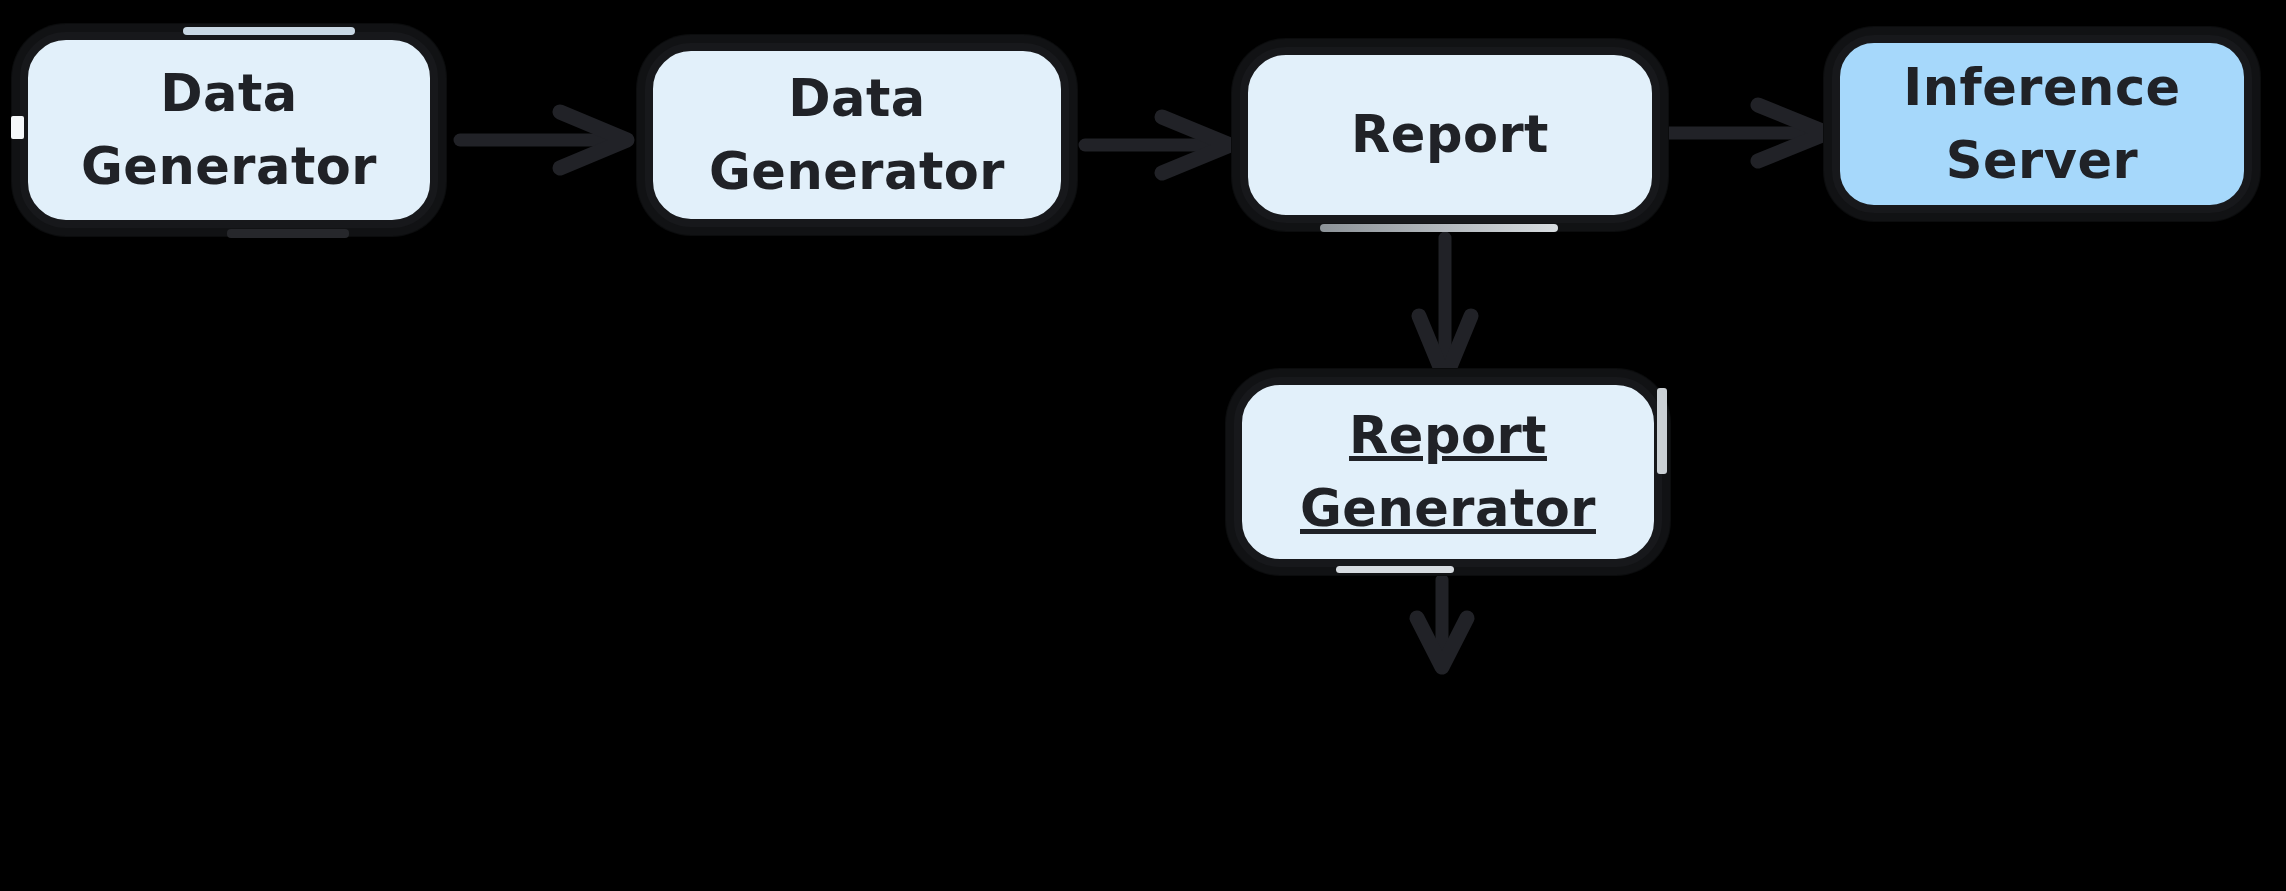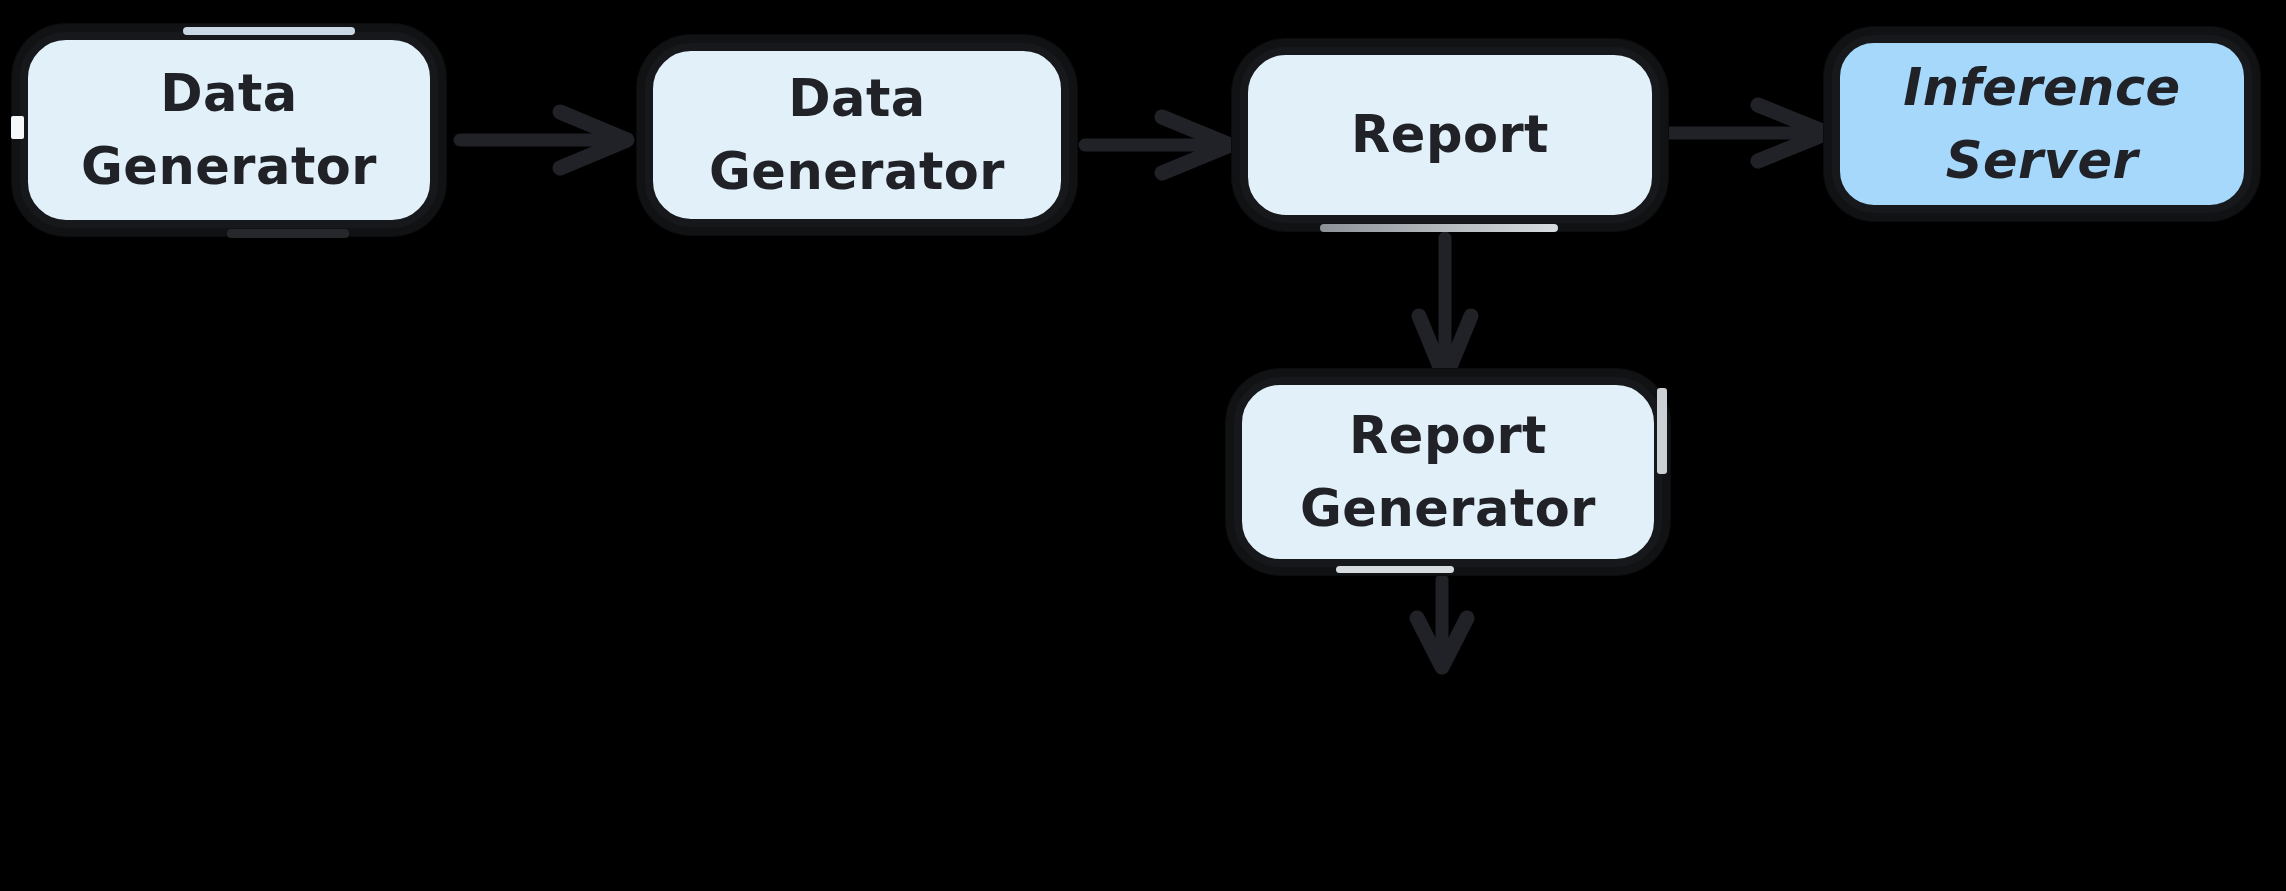--- a/index.html
+++ b/index.html
@@ -23,27 +23,27 @@
     position:absolute; z-index:2;
     border:8px solid var(--stroke);
     border-radius:46px;
     display:flex; align-items:center; justify-content:center;
     text-align:center;
     color:var(--text);
     font-size:51px; font-weight:700; line-height:1.44; letter-spacing:.5px;
     box-shadow:0 0 0 8px #111214, 0 0 0 9px #0b0c0d;
   }
   .node.light{background:var(--fill-light);}
-  .node.blue{background:var(--fill-blue);font-style:italic;}
+  .node.blue{background:var(--fill-blue);}
   .node .label{display:block; padding:0 34px;}
   #n-data-generator   {left:20px;   top:32px;  width:418px; height:196px;justify-content:center;}
   #n-load-generator   {left:645px;  top:43px;  width:424px; height:184px;}
   #n-client           {left:1240px; top:47px;  width:420px; height:176px;}
   #n-inference-server {left:1832px; top:35px;  width:420px; height:178px; border-radius:42px;}
-  #n-report-generator {left:1234px; top:377px; width:428px; height:190px;}
+  #n-report-generator {left:1234px; top:377px; width:428px; height:190px;text-decoration:underline;}
   #n-external-storage {left:1236px; top:675px; width:424px; height:185px;}
   .streak{position:absolute; z-index:3; border-radius:4px;}
   #hl-dg-top    {left:183px;  top:27px;  width:172px; height:8px;  background:#d9e9f6; opacity:.92;}
   #hl-dg-left   {left:11px;   top:116px; width:13px;  height:23px; background:#f5f8fa; border-radius:2px;}
   #hl-dg-bottom {left:227px;  top:229px; width:122px; height:9px;  background:#26272b;}
   #hl-client-bottom {left:1320px; top:224px; width:238px; height:8px;
      background:linear-gradient(to right,#9aa1a7,#eef3f7); opacity:.9;}
   #hl-rg-bottom {left:1336px; top:566px; width:118px; height:7px; background:var(--highlight); opacity:.92;}
   #hl-rg-right  {left:1657px; top:388px; width:10px;  height:86px; background:#dfe5ea; opacity:.9; border-radius:3px;}
 </style>

